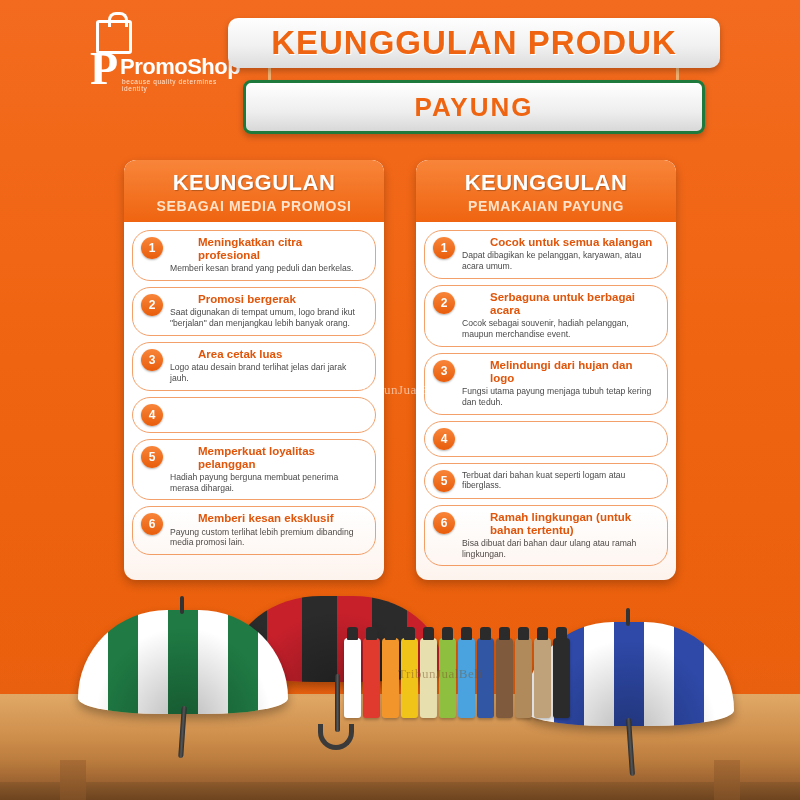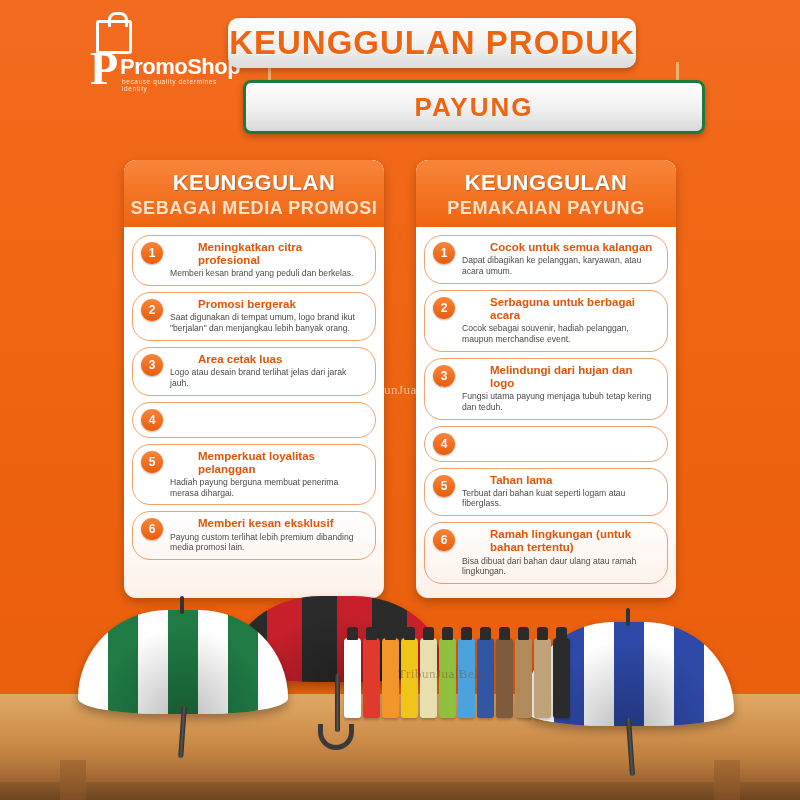--- a/index.html
+++ b/index.html
@@ -66,21 +66,21 @@
     position: absolute;
     left: 34px; top: 58px;
     font-size: 6.5px;
     letter-spacing: 0.6px;
     color: #ffe6d2;
   }
 
   .title-bar {
     position: absolute;
     left: 228px; top: 18px;
-    width: 408px; height: 50px;
+    width: 492px; height: 50px;
     background: linear-gradient(180deg,#ffffff 0%, #f1f1f1 55%, #dcdcdc 100%);
     border-radius: 10px;
     box-shadow: 0 3px 6px rgba(0,0,0,.25);
     display: flex; align-items: center; justify-content: center;
   }
   .title-bar .txt {
     font-size: 33px;
     font-weight: bold;
     letter-spacing: 1px;
     color: #ef6410;
@@ -137,21 +137,21 @@
     border-radius: 12px 12px 0 0;
   }
   .card-head .h1 {
     font-size: 22px;
     font-weight: bold;
     color: #ffffff;
     letter-spacing: 0.5px;
     text-shadow: 1px 1px 1px rgba(0,0,0,.25);
   }
   .card-head .h2 {
-    font-size: 18px;
+    font-size: 14px;
     font-weight: bold;
     color: #ffe2c8;
     letter-spacing: 0.6px;
     margin-top: 2px;
   }
 
   .items { padding: 8px 8px 0 8px; }
 
   .item {
     position: relative;
@@ -401,21 +401,20 @@
             <div class="it-title">Melindungi dari hujan dan logo</div>
             <div class="it-desc">Fungsi utama payung menjaga tubuh tetap kering dan teduh.</div>
           </div>
         </div>
         <div class="item">
           <div class="num">4</div>
         </div>
         <div class="item">
           <div class="num">5</div>
           <div class="body">
-            <div class="it-title">Tahan lama</div>
             <div class="it-desc">Terbuat dari bahan kuat seperti logam atau fiberglass.</div>
           </div>
         </div>
         <div class="item">
           <div class="num">6</div>
           <div class="body">
             <div class="it-title">Ramah lingkungan (untuk bahan tertentu)</div>
             <div class="it-desc">Bisa dibuat dari bahan daur ulang atau ramah lingkungan.</div>
           </div>
         </div>

